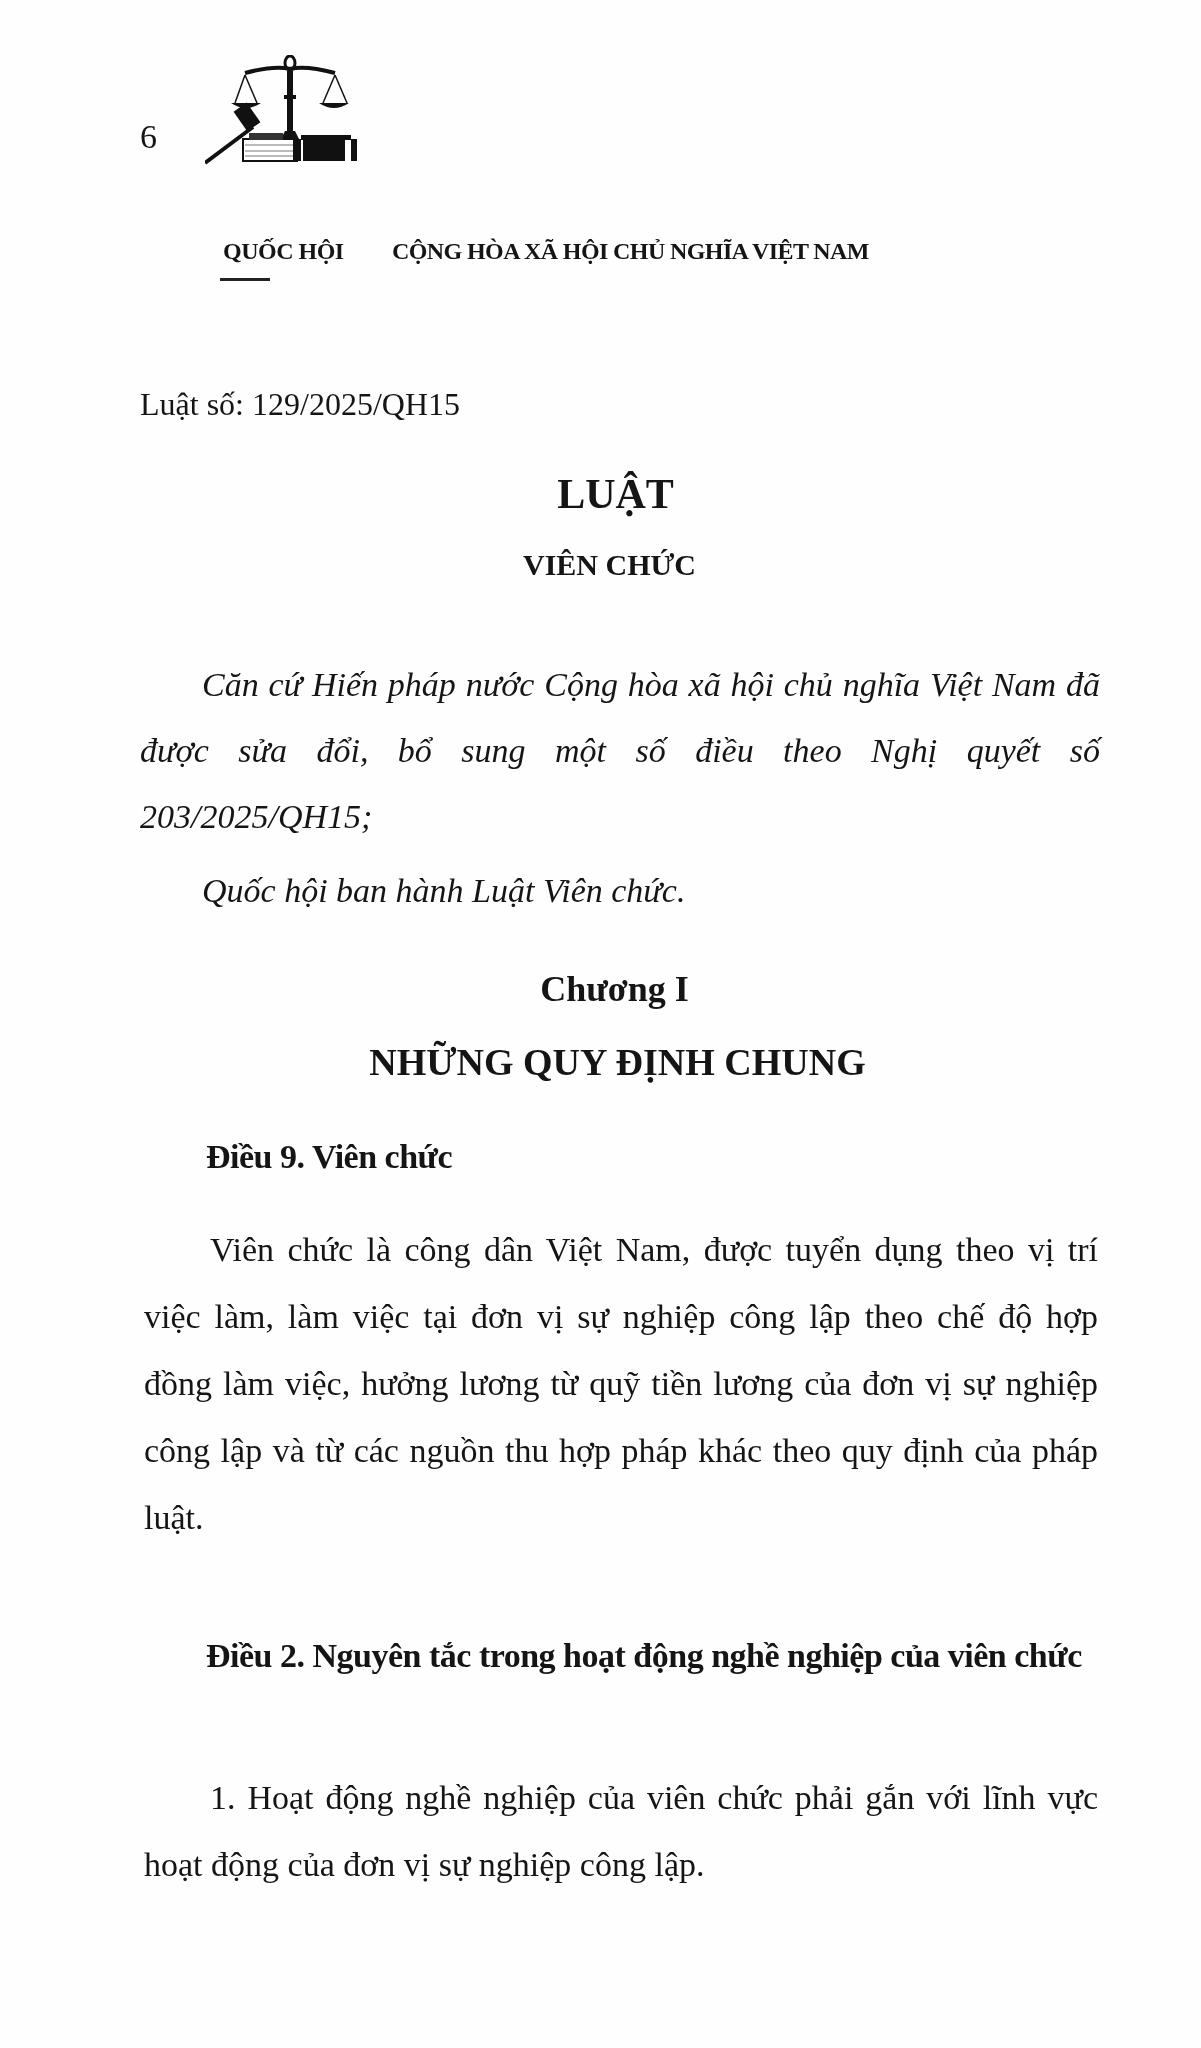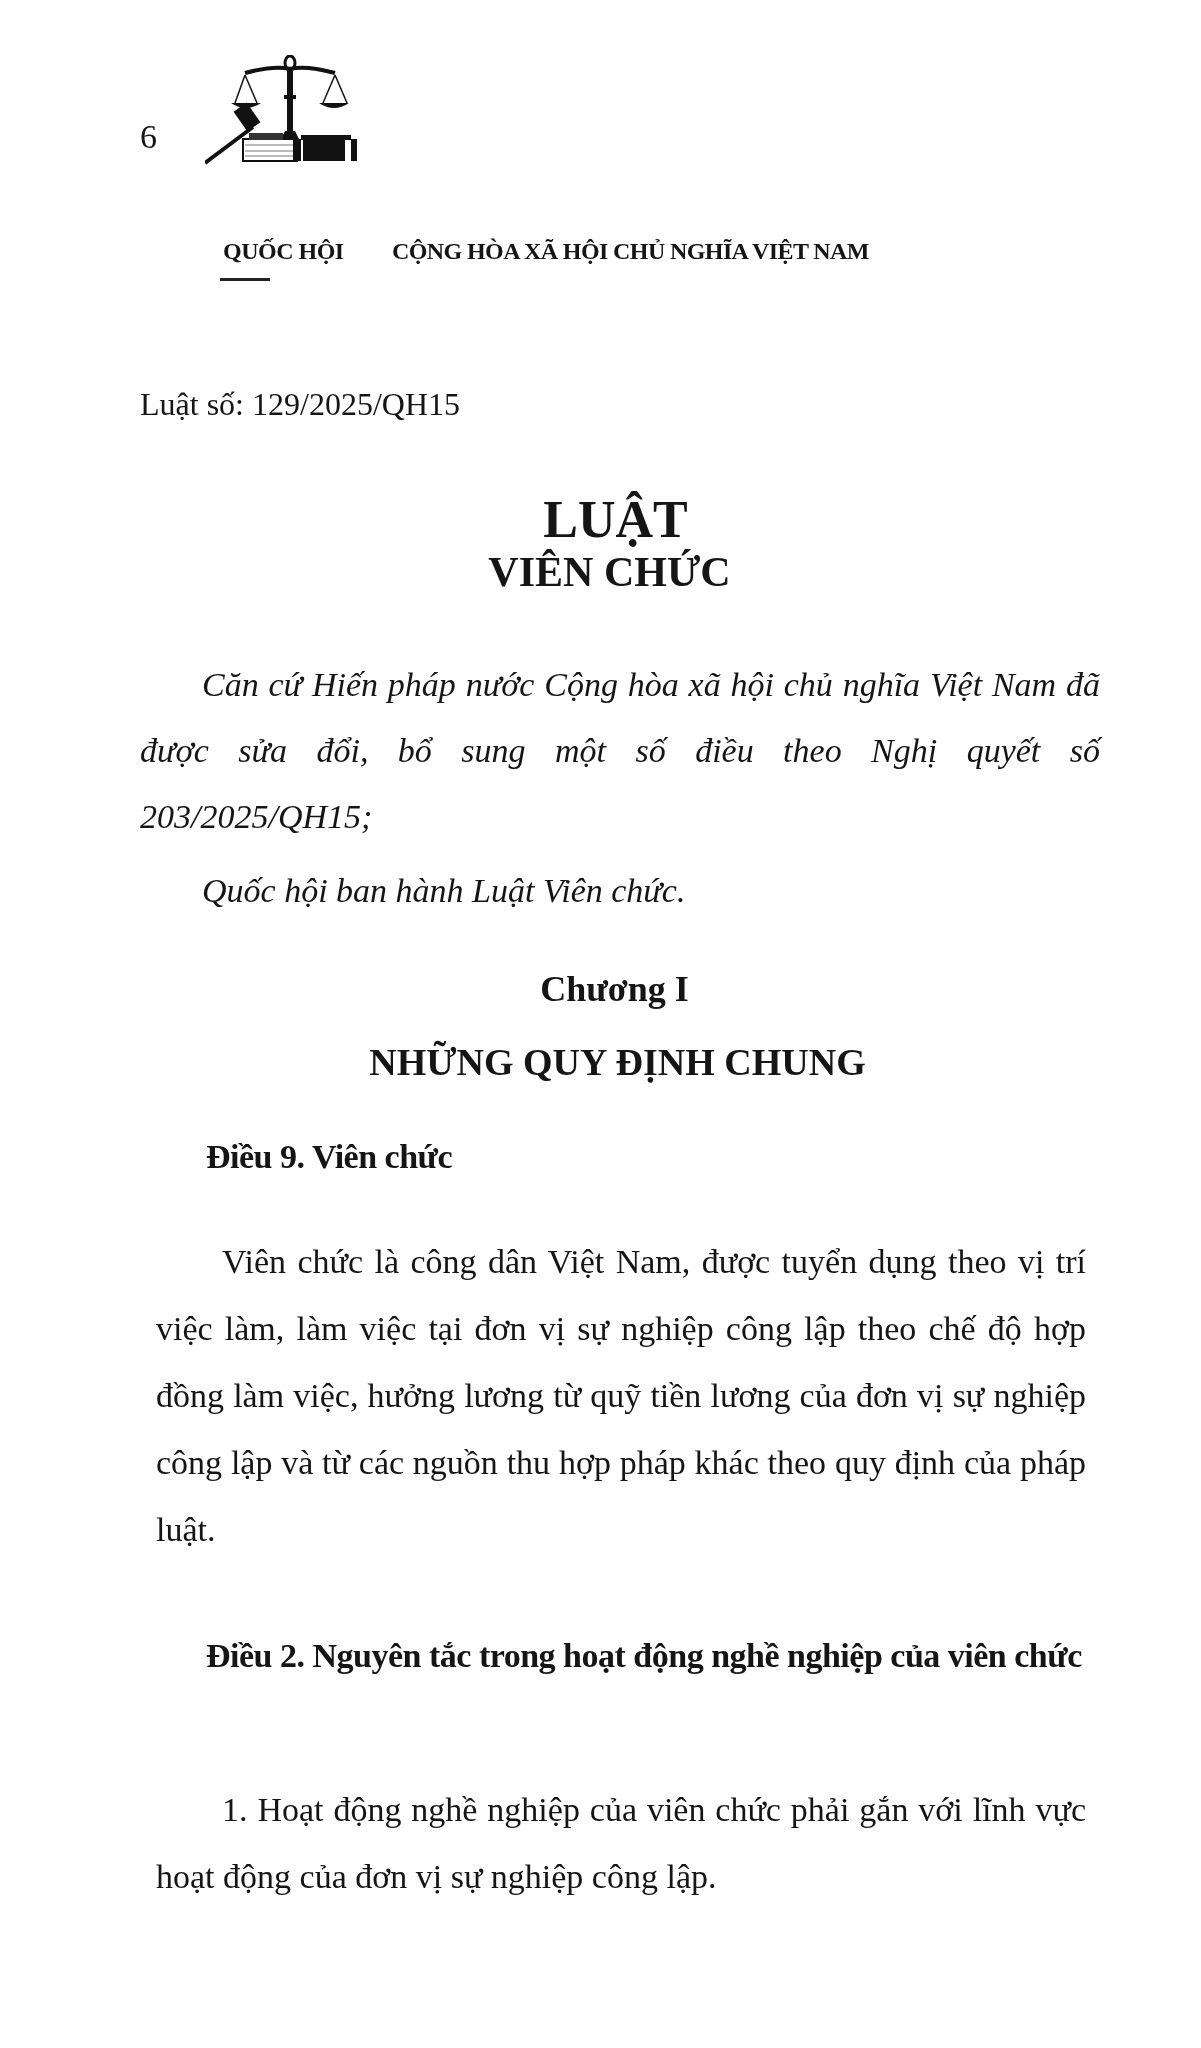--- a/index.html
+++ b/index.html
@@ -30,22 +30,22 @@
   .motto {
     left: 538px; top: 288px; font-size: 30px; font-weight: bold;
     font-family: "Liberation Serif", serif; letter-spacing: -0.4px;
     border-bottom: 3px solid #222; padding-bottom: 2px;
   }
   .law-no {
     left: 140px; top: 386px; font-size: 32px;
     font-family: "Liberation Serif", serif;
   }
   .center { left: 0; width: 1201px; text-align: center; font-weight: bold; font-family: "Liberation Serif", serif; }
-  .title-1 { top: 490px; font-size: 52px; padding-left: 30px; box-sizing: border-box; }
-  .title-2 { top: 548px; font-size: 42px; padding-left: 18px; box-sizing: border-box; }
+  .title-1 { top: 470px; font-size: 42px; padding-left: 30px; box-sizing: border-box; }
+  .title-2 { top: 548px; font-size: 30px; padding-left: 18px; box-sizing: border-box; }
 
   .preamble {
     left: 140px; width: 960px; top: 652px; font-size: 34px; font-style: italic;
     line-height: 66px; white-space: normal; text-align: justify;
     font-family: "Liberation Serif", serif;
   }
   .preamble p { margin: 0; text-indent: 62px; }
   .preamble p.last { margin-top: 8px; }
 
   .chapter { top: 968px; font-size: 36px; padding-left: 28px; box-sizing: border-box; }
@@ -54,21 +54,21 @@
   .article-heading {
     font-size: 34px; font-weight: bold; font-family: "Liberation Serif", serif;
     letter-spacing: -0.5px;
   }
   .art1-h { left: 206px; top: 1138px; }
   .body-text {
     left: 140px; width: 962px; font-size: 34px; line-height: 67px;
     white-space: normal; text-align: justify; text-align-last: left;
     font-family: "Liberation Serif", serif;
   }
-  .body-text p { margin: 16px; text-indent: 66px; }
+  .body-text p { margin: 4px; text-indent: 66px; }
   .art1-body { top: 1212px; }
   .art2-h { left: 140px; top: 1622px; width: 960px; white-space: normal; line-height: 68px; text-indent: 66px; }
   .art2-body { top: 1760px; }
 </style>
 </head>
 <body>
 
 <div class="page">
 
   <div class="abs page-number">6</div>

